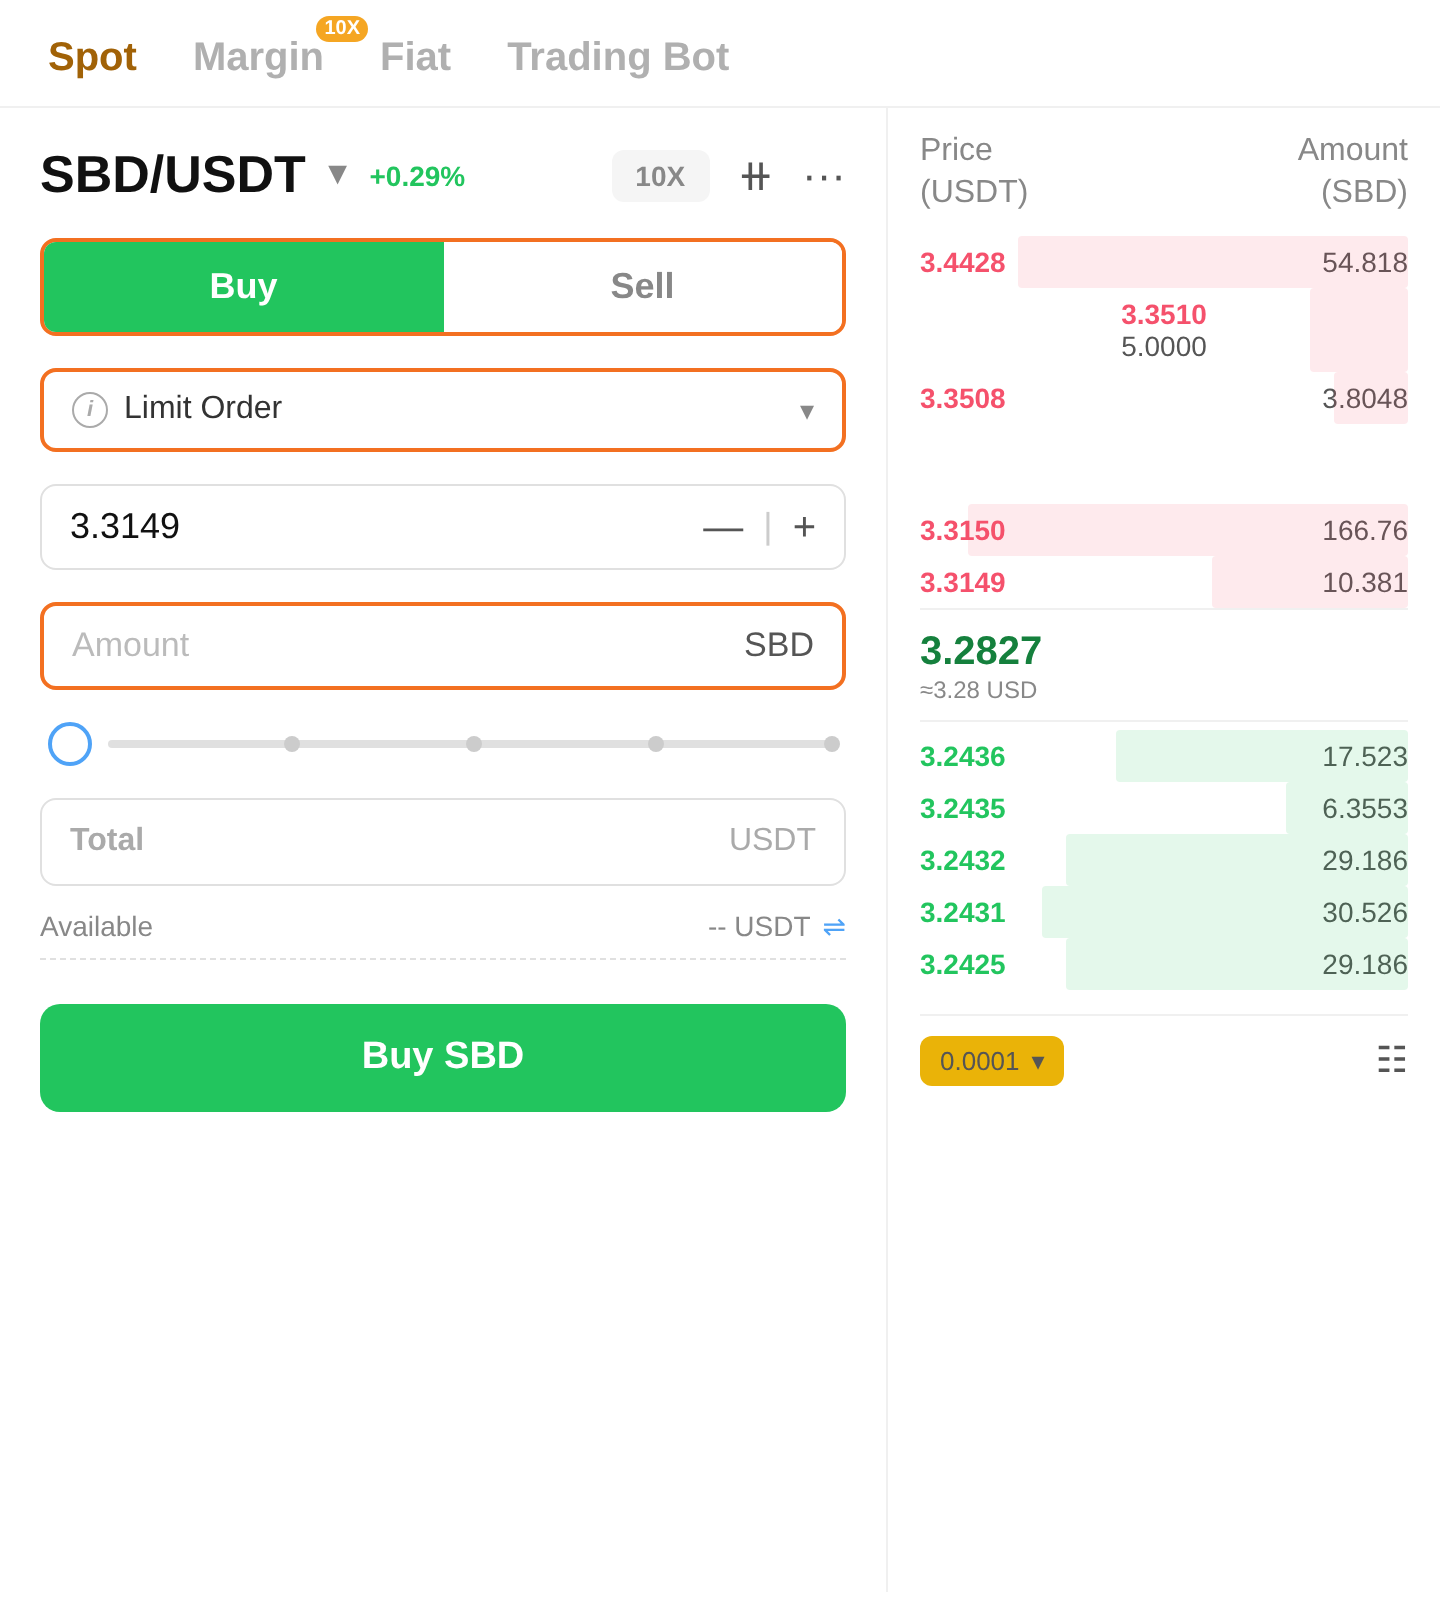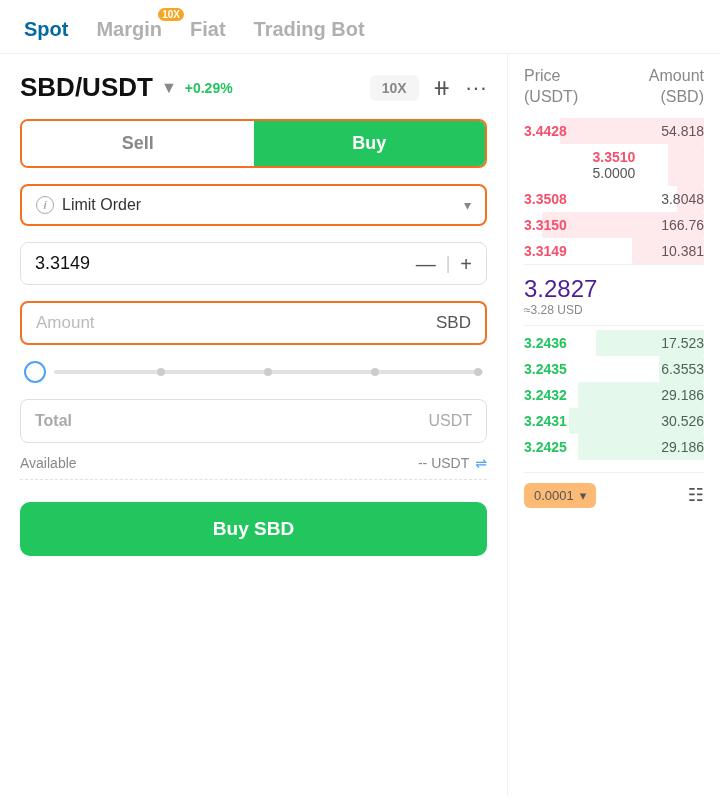--- a/index.html
+++ b/index.html
@@ -20,21 +20,21 @@
       border-bottom: 1px solid #f0f0f0;
     }
     .nav-item {
       font-size: 20px;
       font-weight: 600;
       color: #b0b0b0;
       cursor: pointer;
       position: relative;
     }
     .nav-item.active {
-      color: #0369a1;
+      color: #a16207;
     }
     .nav-badge {
       position: absolute;
       top: -10px;
       right: -22px;
       background: #f5a623;
       color: #fff;
       font-size: 10px;
       font-weight: 700;
       border-radius: 8px;
@@ -42,21 +42,21 @@
     }
 
     
     .main-layout {
       display: flex;
       height: calc(806px - 64px);
     }
 
     
     .left-panel {
-      width: 508px;
+      width: 444px;
       padding: 18px 20px;
       border-right: 1px solid #f0f0f0;
       flex-shrink: 0;
     }
 
     
     .pair-header {
       display: flex;
       align-items: center;
       justify-content: space-between;
@@ -356,43 +356,43 @@
     .mid-price-row {
       display: flex;
       flex-direction: column;
       align-items: flex-start;
       padding: 10px 0 8px 0;
       border-top: 1px solid #f0f0f0;
       border-bottom: 1px solid #f0f0f0;
       margin-bottom: 4px;
     }
     .mid-price {
-      font-size: 24px;
-      font-weight: 400;
-      color: #4c1d95;
+      font-size: 20px;
+      font-weight: 700;
+      color: #15803d;
     }
     .mid-price-usd {
       font-size: 12px;
       color: #888;
     }
 
     
     .ob-bottom {
       display: flex;
       align-items: center;
       justify-content: space-between;
       margin-top: 12px;
       padding-top: 10px;
       border-top: 1px solid #f0f0f0;
     }
     .ob-interval {
       display: flex;
       align-items: center;
       gap: 6px;
-      background: #fdba74;
+      background: #eab308;
       border-radius: 6px;
       padding: 5px 10px;
       font-size: 13px;
       color: #555;
       cursor: pointer;
     }
     .ob-view-icon {
       font-size: 18px;
       color: #555;
     }
@@ -423,22 +423,22 @@
       </div>
       <div class="pair-actions">
         <span class="leverage-badge">10X</span>
         <span class="candlestick-icon">⧺</span>
         <span class="more-icon">···</span>
       </div>
     </div>
 
     
     <div class="buy-sell-tabs">
+      <button class="tab-btn buy-active">Buy</button>
       <button class="tab-btn sell">Sell</button>
-      <button class="tab-btn buy-active">Buy</button>
     </div>
 
     
     <div class="order-type-row">
       <div class="order-type-left">
         <div class="info-circle">i</div>
         <span>Limit Order</span>
       </div>
       <span class="dropdown-arrow">▾</span>
     </div>
@@ -514,21 +514,21 @@
         <div class="ob-row ask" style="position: relative; flex-direction: column;">
     <div class="ob-row-bg" style="width:20%;"></div>
     <span class="ob-price">3.3510</span>
     <span class="ob-amount">5.0000</span>
   </div>
         <div class="ob-row ask" style="position: relative;">
     <div class="ob-row-bg" style="width:15%;"></div>
     <span class="ob-price">3.3508</span>
     <span class="ob-amount">3.8048</span>
   </div>
-        <div class="ob-row ask" style="position: relative;">
+        <div class="ob-row ask" style="position: relative; margin-top: 40px;">
     <div class="ob-row-bg" style="width:90%;"></div>
     <span class="ob-price">3.3150</span>
     <span class="ob-amount">166.76</span>
   </div>
         <div class="ob-row ask" style="position: relative;">
     <div class="ob-row-bg" style="width:40%;"></div>
     <span class="ob-price">3.3149</span>
     <span class="ob-amount">10.381</span>
   </div>
       </div>

